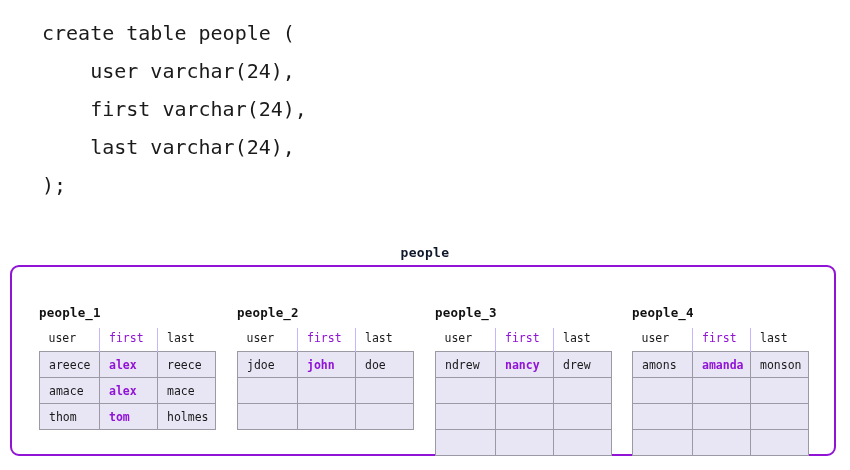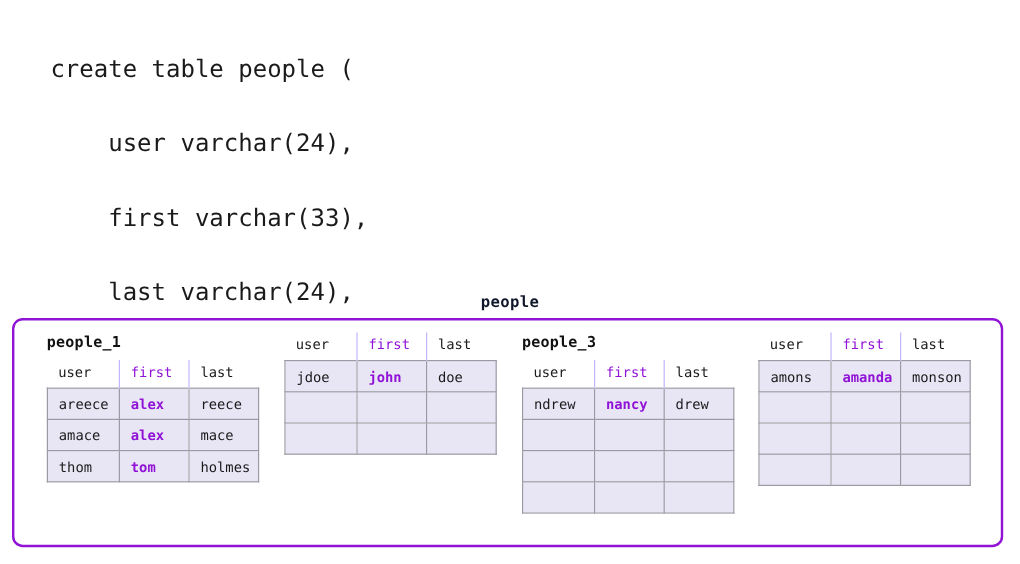--- a/index.html
+++ b/index.html
@@ -21,21 +21,21 @@
     position: absolute;
     left: 42px;
     top: 14px;
     font-family: "DejaVu Sans Mono", "Liberation Mono", monospace;
     font-size: 20px;
     line-height: 38px;
     color: #1a1a1a;
     white-space: pre;
     letter-spacing: 0px;
   }
-  .code-line { display: block; white-space: pre; margin-top: 24px; }
+  .code-line { display: block; white-space: pre; }
   .code-line.shard { color: #9013d6; font-weight: bold; }
 
   
   #people-title {
     position: absolute;
     left: 0;
     top: 245px;
     width: 850px;
     text-align: center;
     font-family: "DejaVu Sans Mono", "Liberation Mono", monospace;
@@ -52,21 +52,21 @@
     height: 191px;
     border: 2px solid #9013d6;
     border-radius: 9px;
     box-sizing: border-box;
     background: #ffffff;
   }
 
   
   .shard-table {
     position: absolute;
-    top: 10px;
+    top: 38px;
     width: 208px;
   }
   .shard-table[data-idx="0"] { left: 27px; }
   .shard-table[data-idx="1"] { left: 225px; }
   .shard-table[data-idx="2"] { left: 423px; }
   .shard-table[data-idx="3"] { left: 620px; }
 
   .shard-name {
     font-family: "DejaVu Sans Mono", "Liberation Mono", monospace;
     font-size: 12.5px;
@@ -116,21 +116,21 @@
   }
   table.grid tbody td.key-col {
     color: #9013d6;
     font-weight: bold;
   }
   table.grid tbody td.empty { color: transparent; }
 </style>
 </head>
 <body>
 
-<div id="sql-block"><span class="code-line">create table people (</span><span class="code-line">    user varchar(24),</span><span class="code-line">    first varchar(33),</span><span class="code-line">    last varchar(24),</span><span class="code-line">);</span></div>
+<div id="sql-block"><span class="code-line">create table people (</span><span class="code-line">    user varchar(24),</span><span class="code-line">    first varchar(24),</span><span class="code-line">    last varchar(24),</span><span class="code-line">);</span></div>
 
 <div id="people-title">people</div>
 
 <div id="shard-container">
     <div class="shard-table" data-idx="0">
       <div class="shard-name">people_1</div>
       <table class="grid">
         <colgroup>
           <col class="c-user">
           <col class="c-first">
@@ -156,20 +156,21 @@
           </tr>
           <tr>
             <td>thom</td>
             <td class="key-col">tom</td>
             <td>holmes</td>
           </tr>
         </tbody>
       </table>
     </div>
     <div class="shard-table" data-idx="1">
+      <div class="shard-name">people_2</div>
       <table class="grid">
         <colgroup>
           <col class="c-user">
           <col class="c-first">
           <col class="c-last">
         </colgroup>
         <thead>
           <tr>
             <th>user</th>
             <th class="key-col">first</th>
@@ -228,20 +229,21 @@
           </tr>
           <tr>
             <td class="empty"></td>
             <td class="key-col empty"></td>
             <td class="empty"></td>
           </tr>
         </tbody>
       </table>
     </div>
     <div class="shard-table" data-idx="3">
+      <div class="shard-name">people_4</div>
       <table class="grid">
         <colgroup>
           <col class="c-user">
           <col class="c-first">
           <col class="c-last">
         </colgroup>
         <thead>
           <tr>
             <th>user</th>
             <th class="key-col">first</th>

